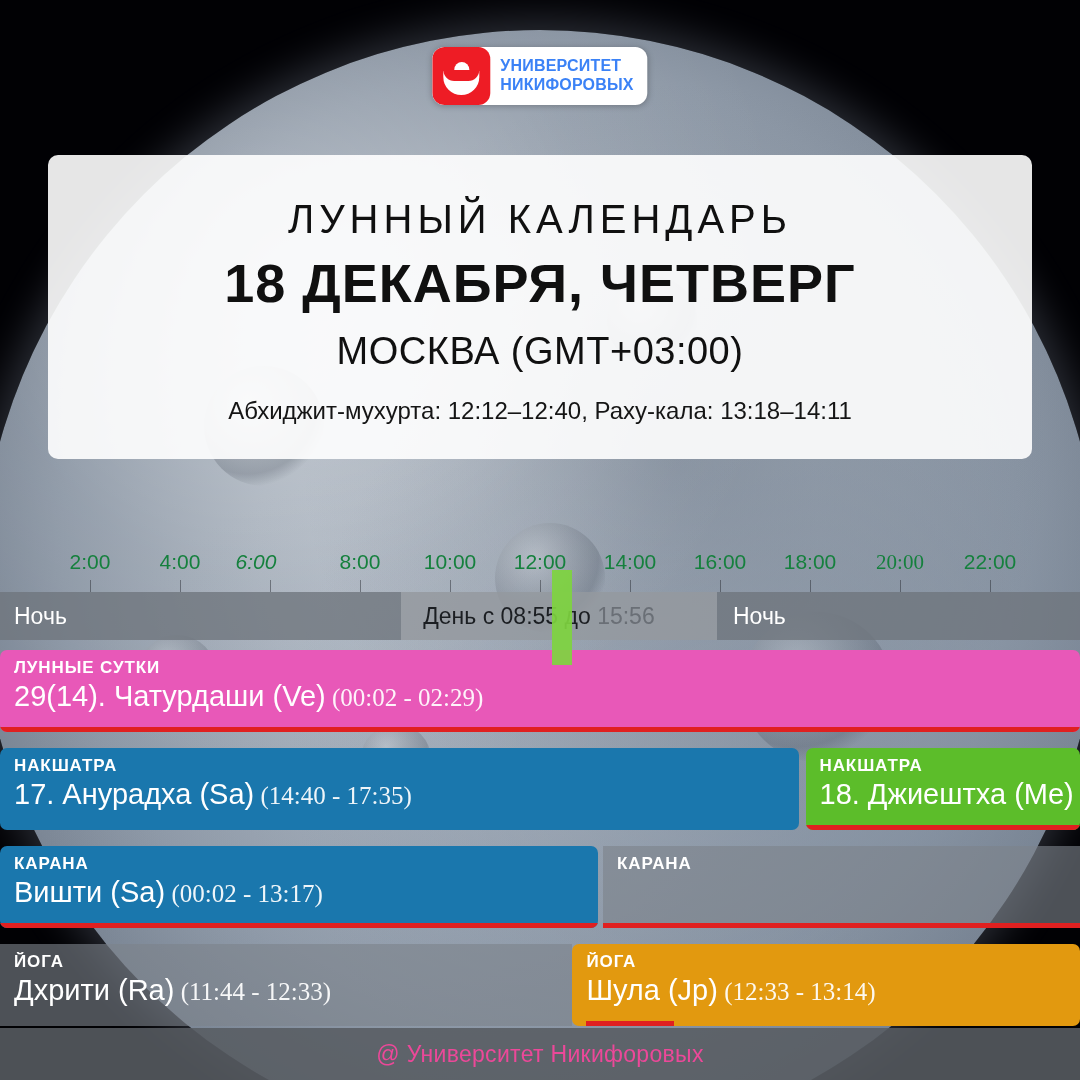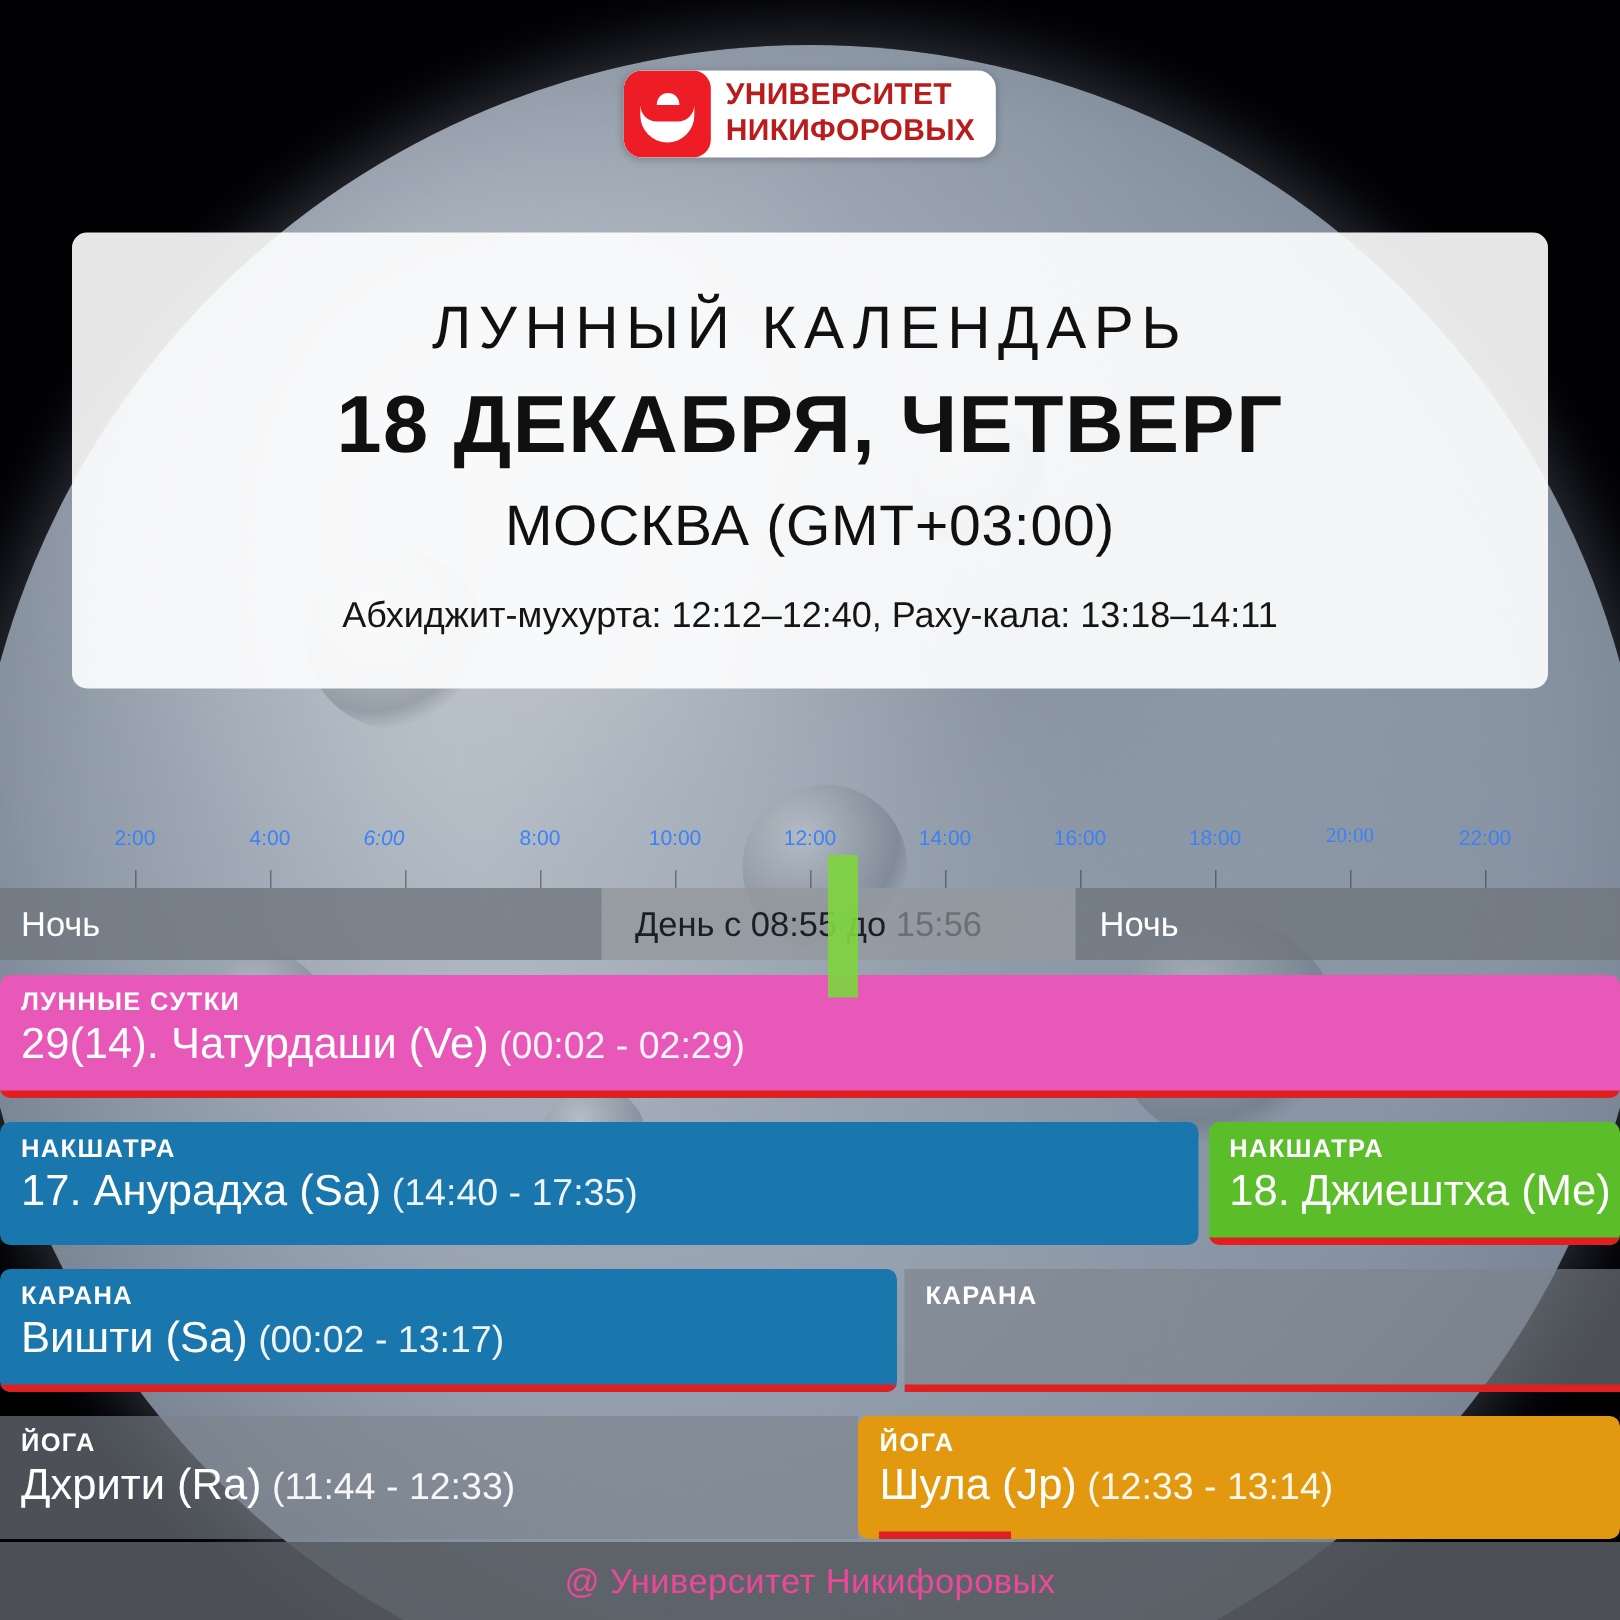--- a/index.html
+++ b/index.html
@@ -108,23 +108,23 @@
     height: 11px;
     margin-left: -18px;
     background: #ee1c25;
     border-radius: 0 0 18px 18px;
   }
   .logo-text {
     display: flex;
     flex-direction: column;
     justify-content: center;
     padding: 0 14px 0 10px;
-    color: #b91c1c;
+    color: #3b82f6;
     font-weight: bold;
-    font-size: 20px;
+    font-size: 16px;
     line-height: 1.18;
     letter-spacing: 0.2px;
   }
 
   
   .header-card {
     position: absolute;
     left: 48px;
     top: 155px;
     width: 984px;
@@ -173,22 +173,22 @@
   }
 
   .axis {
     position: relative;
     height: 52px;
   }
   .tick-label {
     position: absolute;
     top: 10px;
     transform: translateX(-50%);
-    font-size: 14px;
-    color: #3b82f6;
+    font-size: 21px;
+    color: #15803d;
     white-space: nowrap;
   }
   .tick-line {
     position: absolute;
     top: 40px;
     width: 1px;
     height: 12px;
     background: rgba(30,34,40,0.45);
   }
 
@@ -251,20 +251,21 @@
   }
   .seg-main {
     font-size: 29px;
     color: #ffffff;
     white-space: nowrap;
     line-height: 1.12;
   }
   .seg-main .time {
     font-size: 25px;
     color: rgba(255,255,255,0.93);
+    font-family: Liberation Serif, serif;
   }
   .seg-underline {
     position: absolute;
     left: 0;
     bottom: 0;
     height: 5px;
     background: #e02020;
   }
 
   .c-pink  { background: #e858b8; }

